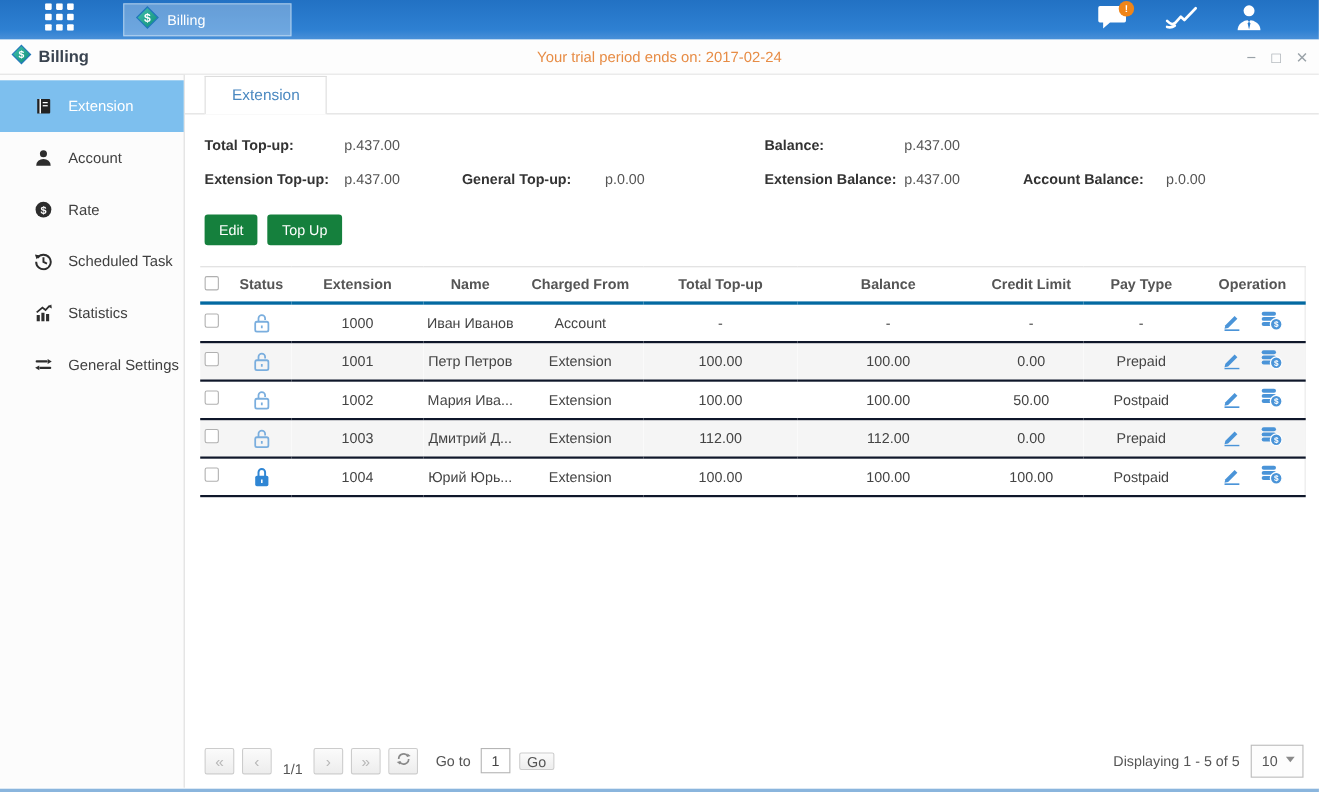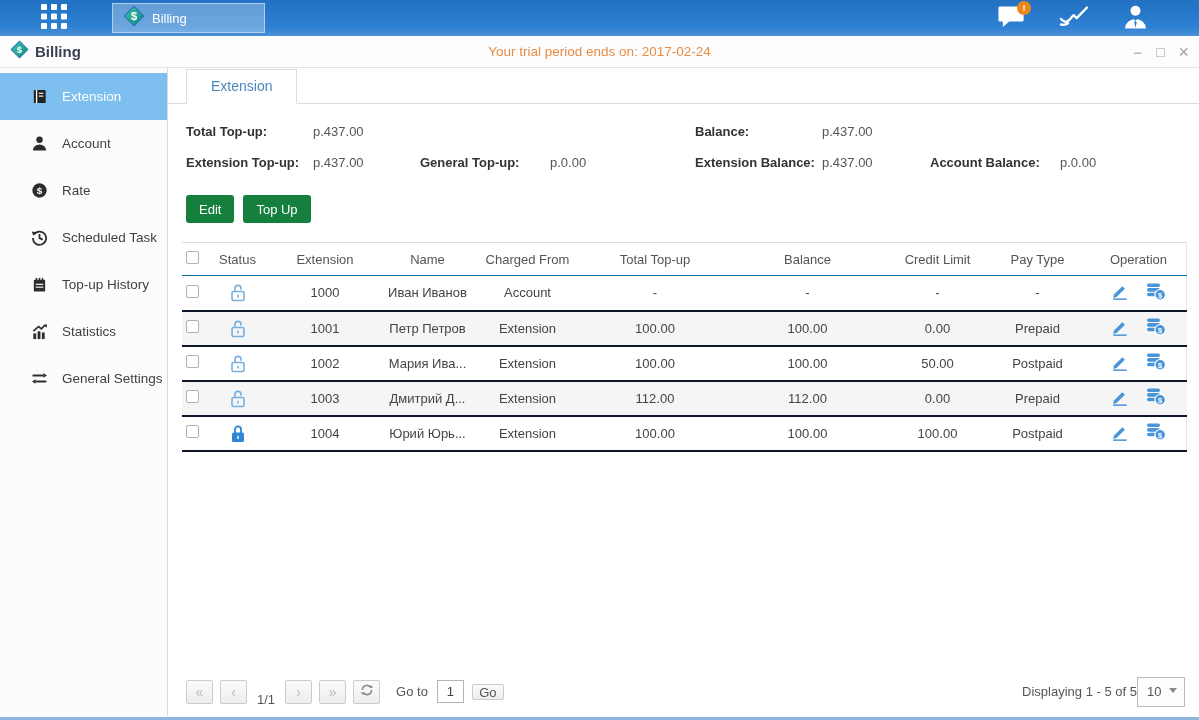--- a/index.html
+++ b/index.html
@@ -55,22 +55,22 @@
   .actions { margin:17px 0 0 18px; display:flex; gap:9px; }
   .btn-blue { background:#15803d; color:#fff; border:none; border-radius:3px; font-size:13px;
               height:28px; padding:0 13px; cursor:pointer; font-family:inherit; }
 
   
   .tablewrap { margin:19px 0 0 14px; width:1005px; border-right:1px solid #e8e8e8; }
   table { border-collapse:collapse; table-layout:fixed; width:1005px; font-size:13px; color:#444; }
   col.c-check{width:28px;} col.c-status{width:55px;} col.c-ext{width:120px;} col.c-name{width:85px;}
   col.c-from{width:115px;} col.c-topup{width:140px;} col.c-bal{width:165px;} col.c-credit{width:95px;}
   col.c-pay{width:105px;} col.c-op{width:97px;}
-  thead th { border-top:1px solid #ddd; border-bottom:1px solid #0369a1; height:33px;
-             font-weight:normal; color:#555; text-align:center; }
+  thead th { border-top:1px solid #ddd; border-bottom:3px solid #0369a1; height:33px;
+             font-weight:bold; color:#555; text-align:center; }
   thead th.check-cell, tbody td.check-cell { text-align:left; padding-left:4px; }
   tbody td { height:35px; border-bottom:2px solid #0f172a; text-align:center; overflow:hidden; white-space:nowrap; }
   tbody tr:nth-child(even) { background:#f5f5f5; }
   .checkbox { width:13px; height:13px; border:1px solid #b0b0b0; border-radius:2px; background:#fff; cursor:pointer; display:inline-block; }
   .status-icon svg { display:none; vertical-align:middle; }
   .status-icon.unlocked svg.lock-open { display:inline; }
   .status-icon.locked svg.lock-closed { display:inline; }
   .op-cell span { display:inline-block; margin:0 7px; cursor:pointer; vertical-align:middle; }
 
   
@@ -79,21 +79,21 @@
             background:linear-gradient(180deg,#fbfbfb,#ededed); margin-right:7px;
             display:flex; align-items:center; justify-content:center; cursor:pointer;
             color:#b8b8b8; font-size:14px; }
   .pg-num { margin:16px 10px 0 3px; color:#555; }
   .goto-label { margin:0 9px 0 9px; color:#555; }
   .goto-input { width:27px; height:23px; border:1px solid #b5b5b5; text-align:center; font-size:13px;
                 font-family:inherit; color:#444; margin-right:8px; }
   .go-btn { width:32px; height:16px; border:1px solid #ccc; border-radius:2px;
             background:linear-gradient(180deg,#fbfbfb,#ededed); font-size:13px; color:#555;
             cursor:pointer; font-family:inherit; }
-  .footer-right { margin-left:auto; display:flex; align-items:center; }
+  .footer-right { margin-left:auto; display:flex; align-items:center; gap:10px; }
   .pagesize { width:48px; height:30px; border:1px solid #bbb; background:#fdfdfd; position:relative;
               display:flex; align-items:center; padding-left:9px; cursor:pointer; color:#555; }
   .caret { position:absolute; right:7px; top:10px; width:0; height:0;
            border-left:4px solid transparent; border-right:4px solid transparent; border-top:5px solid #8a8a8a; }
 </style>
 </head>
 <body>
 
 <div class="window">
 
@@ -220,33 +220,20 @@
       </div>
       <div class="side-item">
         <span class="ic">
           <svg width="17" height="17" viewBox="0 0 18 18" fill="none" stroke="#2d2d2d" stroke-width="1.9">
               <path d="M3.2 5.8 A7 7 0 1 1 2 9.5"></path>
               <polyline points="9,5.2 9,9.6 12.4,11.2"></polyline>
               <polygon points="0.8,2.6 5.6,3.4 2.4,7" fill="#2d2d2d" stroke="none"></polygon>
             </svg>
         </span>
         <span>Scheduled Task</span>
-      </div>
-      <div class="side-item">
-        <span class="ic">
-          <svg width="17" height="17" viewBox="0 0 18 18" fill="#2d2d2d">
-              <rect x="3" y="4" width="12" height="12.5" rx="1"></rect>
-              <rect x="5" y="2" width="1.6" height="3.2"></rect>
-              <rect x="8.2" y="2" width="1.6" height="3.2"></rect>
-              <rect x="11.4" y="2" width="1.6" height="3.2"></rect>
-              <rect x="5" y="8.2" width="8" height="1.2" fill="#fff"></rect>
-              <rect x="5" y="11.2" width="8" height="1.2" fill="#fff"></rect>
-            </svg>
-        </span>
-        <span>Top-up History</span>
       </div>
       <div class="side-item">
         <span class="ic">
           <svg width="17" height="17" viewBox="0 0 18 18" fill="#2d2d2d">
               <rect x="2.5" y="11" width="3" height="6"></rect>
               <rect x="7" y="8.8" width="3" height="8.2"></rect>
               <rect x="11.5" y="10" width="3" height="7"></rect>
               <path d="M2.5 8.5 L8 3.8 l3 2.4 L15 2" fill="none" stroke="#2d2d2d" stroke-width="1.7"></path>
               <polygon points="16.6,0.8 17,4.8 13.4,2.8"></polygon>
             </svg>

